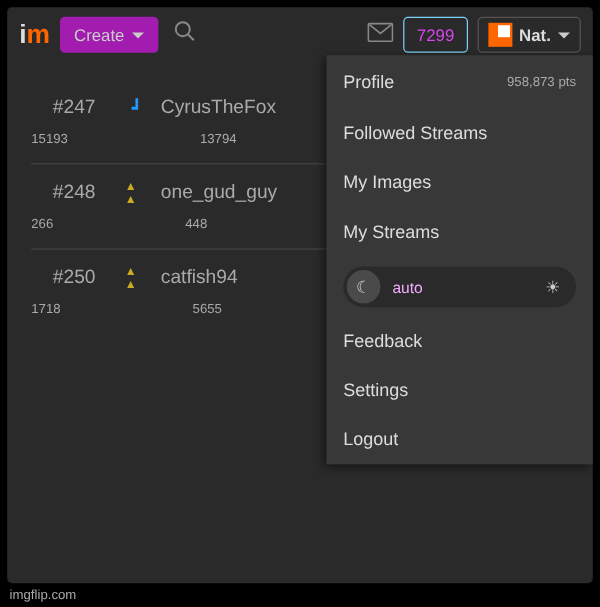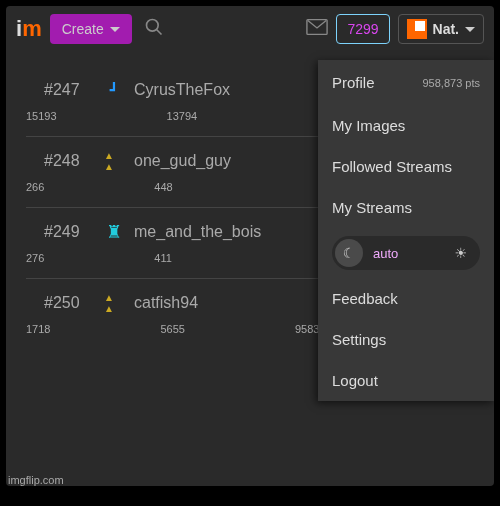--- a/index.html
+++ b/index.html
@@ -29,31 +29,31 @@
   .row-top { display: flex; align-items: center; gap: 10px; color: #aaa; font-size: 16px; margin-bottom: 10px; margin-left: 18px; }
   .rank { min-width: 50px; }
   .uicon { width: 20px; height: 20px; display: flex; align-items: center; justify-content: center; font-size: 14px; }
   .uicon.blue { color: #2299ff; }
   .uicon.yellow { color: #ccaa22; font-size: 10px; }
   .uicon.castle { color: #22ccdd; font-size: 18px; }
   .uname { color: #aaa; cursor: pointer; }
   .row-stats { display: flex; gap: 110px; color: #aaa; font-size: 11px; }
   
   
-  .menu { position: absolute; top: 54px; right: 0; width: 176px; background: #383838; box-shadow: -2px 2px 8px rgba(0,0,0,0.6); z-index: 10; }
+  .menu { position: absolute; top: 40px; right: 0; width: 222px; background: #383838; box-shadow: -2px 2px 8px rgba(0,0,0,0.6); z-index: 10; }
   .menu-head { display: flex; justify-content: space-between; align-items: center; padding: 14px 14px; cursor: pointer; }
   .menu-head-label { color: #ddd; font-size: 15px; }
   .menu-head-pts { color: #aaa; font-size: 11px; }
   .menu-item { padding: 12px 14px; color: #ddd; font-size: 15px; cursor: pointer; }
   .theme-toggle { margin: 8px 14px; background: #2a2a2a; border-radius: 20px; height: 34px; display: flex; align-items: center; padding: 3px; gap: 10px; cursor: pointer; }
   .theme-knob { width: 28px; height: 28px; background: #4a4a4a; border-radius: 50%; display: flex; align-items: center; justify-content: center; color: #ccc; font-size: 14px; }
   .theme-label { color: #f0abfc; font-size: 13px; flex: 1; }
   .theme-sun { color: #ccc; margin-right: 10px; font-size: 14px; }
   
-  .watermark { position: absolute; bottom: 20px; left: 8px; color: #aaa; font-size: 11px; }
+  .watermark { position: absolute; bottom: 4px; left: 8px; color: #aaa; font-size: 11px; }
 </style>
 </head>
 <body>
 
 <div class="app">
   <div class="header">
     <div class="logo">
       <span class="logo-i">i</span>
         <span class="logo-m">m</span>
     </div>
@@ -103,51 +103,39 @@
       <span class="uname">one_gud_guy</span>
     </div>
     <div class="row-stats">
       <span>266</span>
       <span>448</span>
 
     </div>
       </div>
       <div class="row">
     <div class="row-top">
-      <span class="rank">#249</span>
-      <span class="uicon castle">♜</span>
-      <span class="uname">me_and_the_bois</span>
-    </div>
-    <div class="row-stats">
-      <span>276</span>
-      <span>411</span>
-
-    </div>
-      </div>
-      <div class="row">
-    <div class="row-top">
       <span class="rank">#250</span>
       <span class="uicon yellow">▲ ▲</span>
       <span class="uname">catfish94</span>
     </div>
     <div class="row-stats">
       <span>1718</span>
       <span>5655</span>
       <span>958375</span>
     </div>
       </div>
     </div>
 
   <div class="menu">
     <div class="menu-head">
       <span class="menu-head-label">Profile</span>
       <span class="menu-head-pts">958,873 pts</span>
     </div>
+    <div class="menu-item">Followed Streams</div>
     <div class="menu-item">My Images</div>
-    <div class="menu-item">Followed Streams</div>
     <div class="menu-item">My Streams</div>
     <div class="theme-toggle">
       <div class="theme-knob">☾</div>
       <span class="theme-label">auto</span>
       <span class="theme-sun">☀</span>
     </div>
     <div class="menu-item">Feedback</div>
     <div class="menu-item">Settings</div>
     <div class="menu-item">Logout</div>
   </div>

